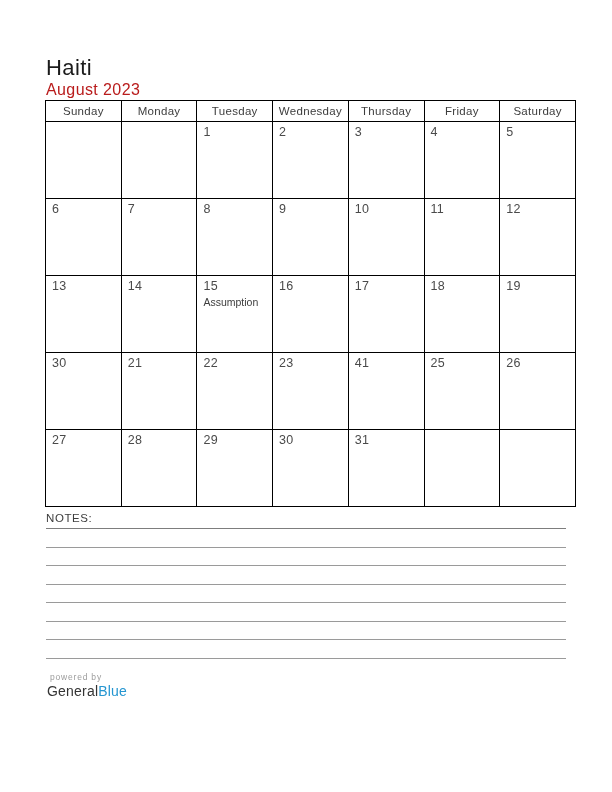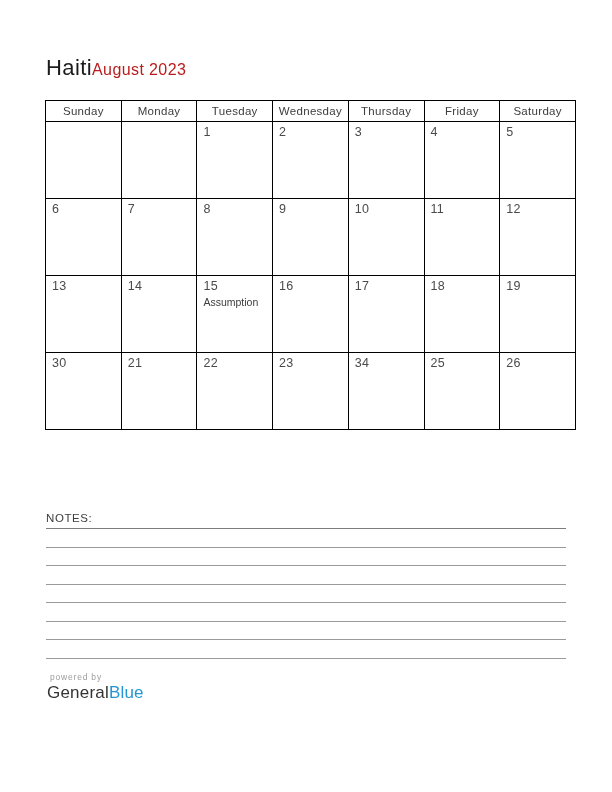--- a/index.html
+++ b/index.html
@@ -7,21 +7,21 @@
   .page {
     position:relative;
     width:612px; height:792px;
     background:#ffffff;
     font-family:"Liberation Sans", sans-serif;
     overflow:hidden;
   }
   
   .title-row {
     position:absolute; left:46px; top:55px; width:520px;
-    display:flex; align-items:baseline;
+    display:flex; justify-content:space-between; align-items:baseline;flex-direction:column;
   }
   .country-title {
     font-size:22px; color:#1c1c1c; letter-spacing:0.4px; font-weight:400;
   }
   .month-title {
     font-size:16px; color:#b91c1c; letter-spacing:0.4px; font-weight:400;
   }
   
   table.calendar {
     position:absolute; left:45px; top:100px; width:531px;
@@ -63,21 +63,21 @@
     border-bottom:1px solid #9a9a9a;
   }
   
   .footer {
     position:absolute; left:47px; top:672px;
   }
   .powered-by {
     font-size:8.5px; color:#9c9c9c; letter-spacing:0.8px; margin-left:3px;
   }
   .brand {
-    font-size:17px; letter-spacing:0.2px; margin-top:1px;
+    font-size:14px; letter-spacing:0.2px; margin-top:1px;
   }
   .brand-general { color:#343434; }
   .brand-blue { color:#2596d1; }
 </style>
 </head>
 <body>
 
 <div class="page">
 
   <div class="title-row">
@@ -175,27 +175,50 @@
         <td>
             <div class="day-num">21</div>
           </td>
         <td>
             <div class="day-num">22</div>
           </td>
         <td>
             <div class="day-num">23</div>
           </td>
         <td>
-            <div class="day-num">34</div>
+            <div class="day-num">41</div>
           </td>
         <td>
             <div class="day-num">25</div>
           </td>
         <td>
             <div class="day-num">26</div>
+          </td>
+      </tr>
+      <tr>
+        <td>
+            <div class="day-num">27</div>
+          </td>
+        <td>
+            <div class="day-num">28</div>
+          </td>
+        <td>
+            <div class="day-num">29</div>
+          </td>
+        <td>
+            <div class="day-num">30</div>
+          </td>
+        <td>
+            <div class="day-num">31</div>
+          </td>
+        <td>
+            <div class="day-num"></div>
+          </td>
+        <td>
+            <div class="day-num"></div>
           </td>
       </tr>
     </tbody>
   </table>
 
   <div class="notes">
     <div class="notes-label-line">
       <span class="notes-label">NOTES:</span>
     </div>
     <div class="note-line"></div>

